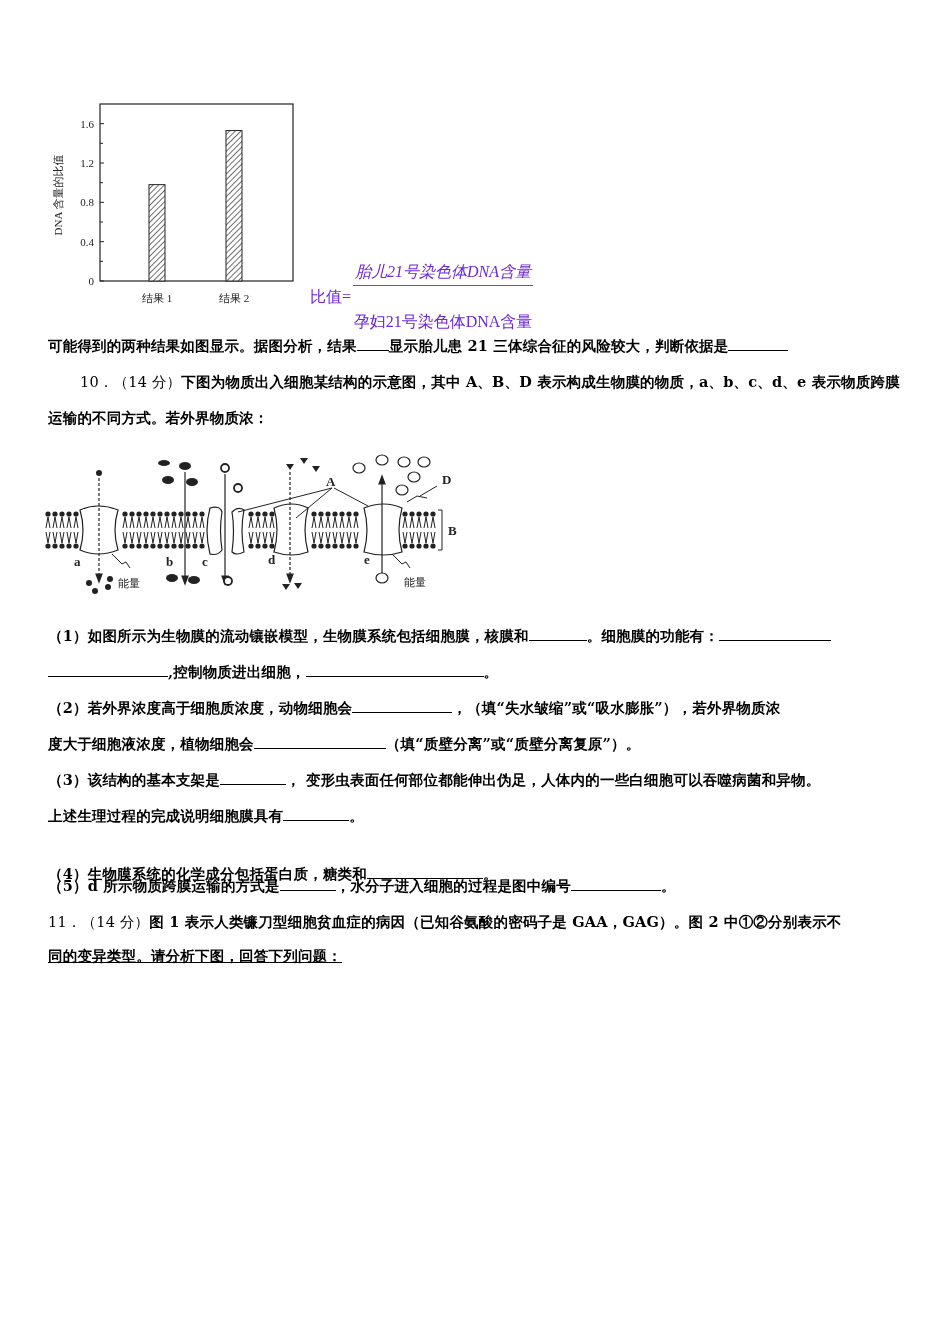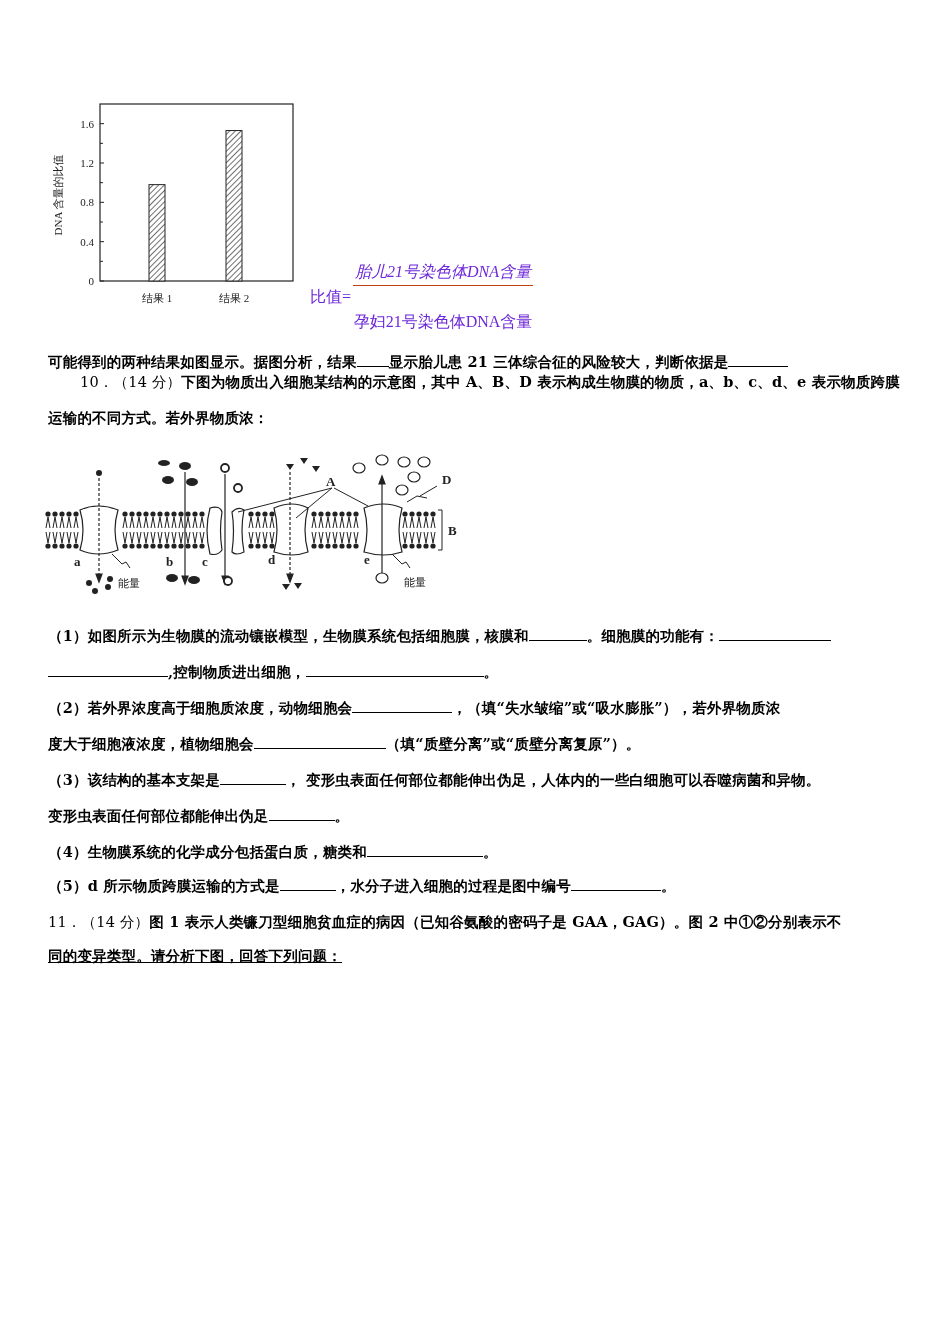--- a/index.html
+++ b/index.html
@@ -59,21 +59,21 @@
 </div>
 
 <div class="formula">
   <span>比值=</span>
   <span class="frac">
     <span class="num-top">胎儿21号染色体DNA含量</span>
     <span class="den">孕妇21号染色体DNA含量</span>
   </span>
 </div>
 
-<div class="line" style="top:352px;">
+<div class="line" style="top:336px;">
   <span>可能得到的两种结果如图显示。据图分析，结果</span><span class="blank" style="width:32px"></span><span>显示胎儿患 21 三体综合征的风险较大，判断依据是</span><span class="blank" style="width:60px"></span>
 </div>
 
 <div class="line" style="top:372px;margin-left:32px;">
   <span class="num">10．</span><span class="num">（14 分）</span><span>下图为物质出入细胞某结构的示意图，其中 A、B、D 表示构成生物膜的物质，a、b、c、d、e 表示物质跨膜</span>
 </div>
 <div class="line" style="top:408px;">运输的不同方式。若外界物质浓：</div>
 
 <div class="abs" style="left:42px; top:450px; width:430px; height:145px;">
   <svg width="430" height="145" viewBox="0 0 430 145">
@@ -304,24 +304,24 @@
   <span>（2）若外界浓度高于细胞质浓度，动物细胞会</span><span class="blank" style="width:100px"></span><span>，（填“失水皱缩”或“吸水膨胀”），若外界物质浓</span>
 </div>
 <div class="line" style="top:734px;">
   <span>度大于细胞液浓度，植物细胞会</span><span class="blank" style="width:132px"></span><span>（填“质壁分离”或“质壁分离复原”）。</span>
 </div>
 
 <div class="line" style="top:770px;">
   <span>（3）该结构的基本支架是</span><span class="blank" style="width:66px"></span><span>，  变形虫表面任何部位都能伸出伪足，人体内的一些白细胞可以吞噬病菌和异物。</span>
 </div>
 <div class="line" style="top:806px;">
-  <span>变形虫表面任何部位都能伸出伪足</span><span class="blank" style="width:66px"></span><span>。</span>
-</div>
-
-<div class="line" style="top:842px;">
+  <span>上述生理过程的完成说明细胞膜具有</span><span class="blank" style="width:66px"></span><span>。</span>
+</div>
+
+<div class="line" style="top:864px;">
   <span>（4）生物膜系统的化学成分包括蛋白质，糖类和</span><span class="blank" style="width:116px"></span><span>。</span>
 </div>
 
 <div class="line" style="top:876px;">
   <span>（5）d 所示物质跨膜运输的方式是</span><span class="blank" style="width:56px"></span><span>，水分子进入细胞的过程是图中编号</span><span class="blank" style="width:90px"></span><span>。</span>
 </div>
 
 <div class="line" style="top:912px;">
   <span class="num">11．</span><span class="num">（14 分）</span><span>图 1 表示人类镰刀型细胞贫血症的病因（已知谷氨酸的密码子是 GAA，GAG）。图 2 中①②分别表示不</span>
 </div>

